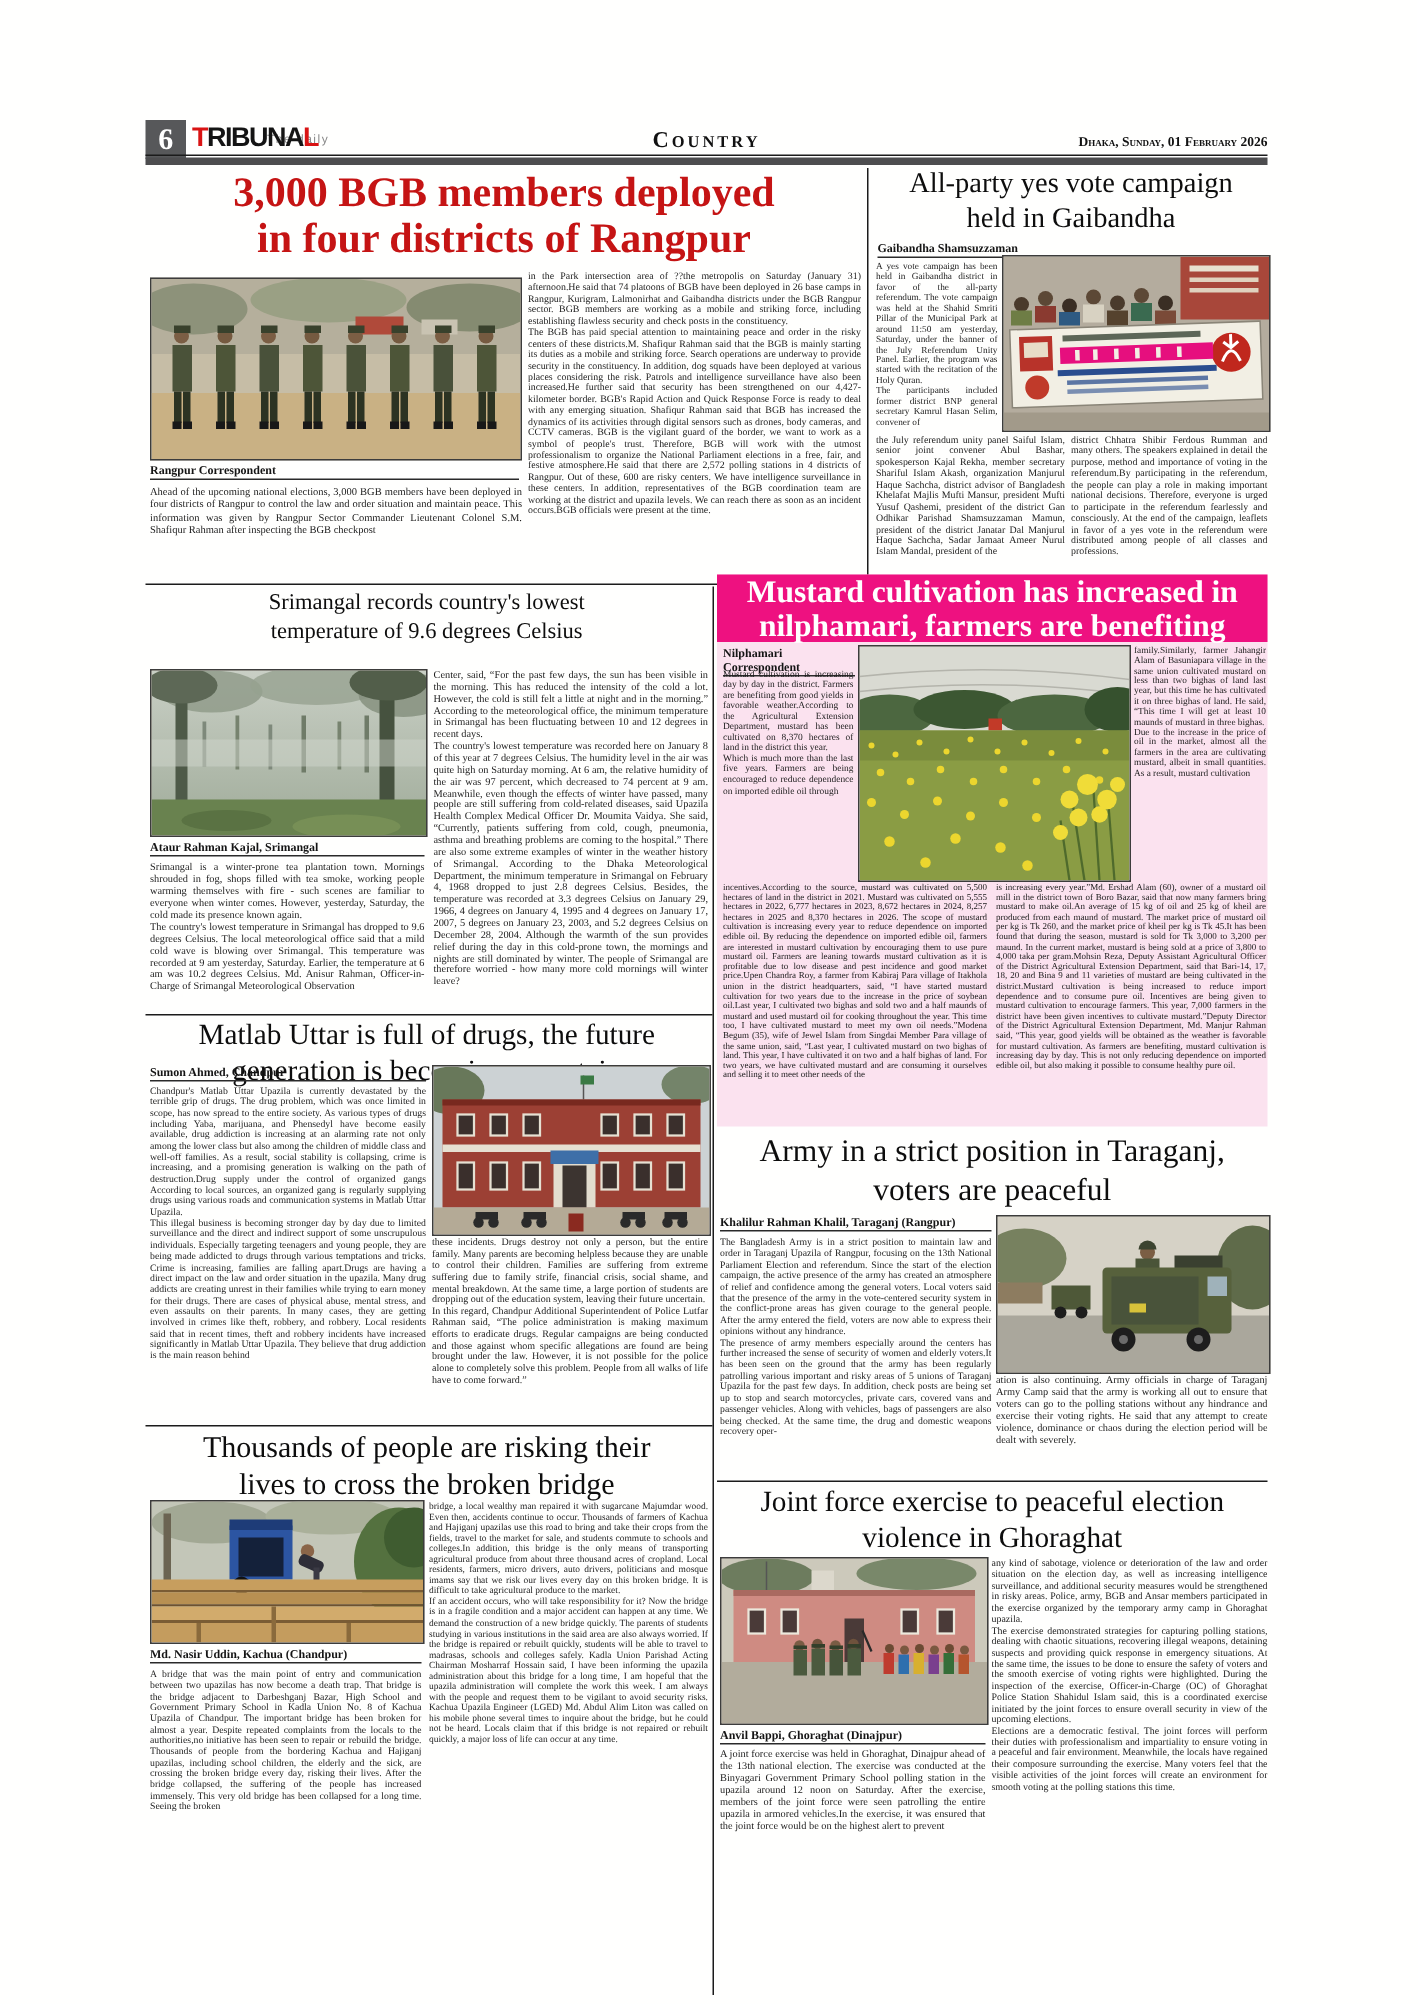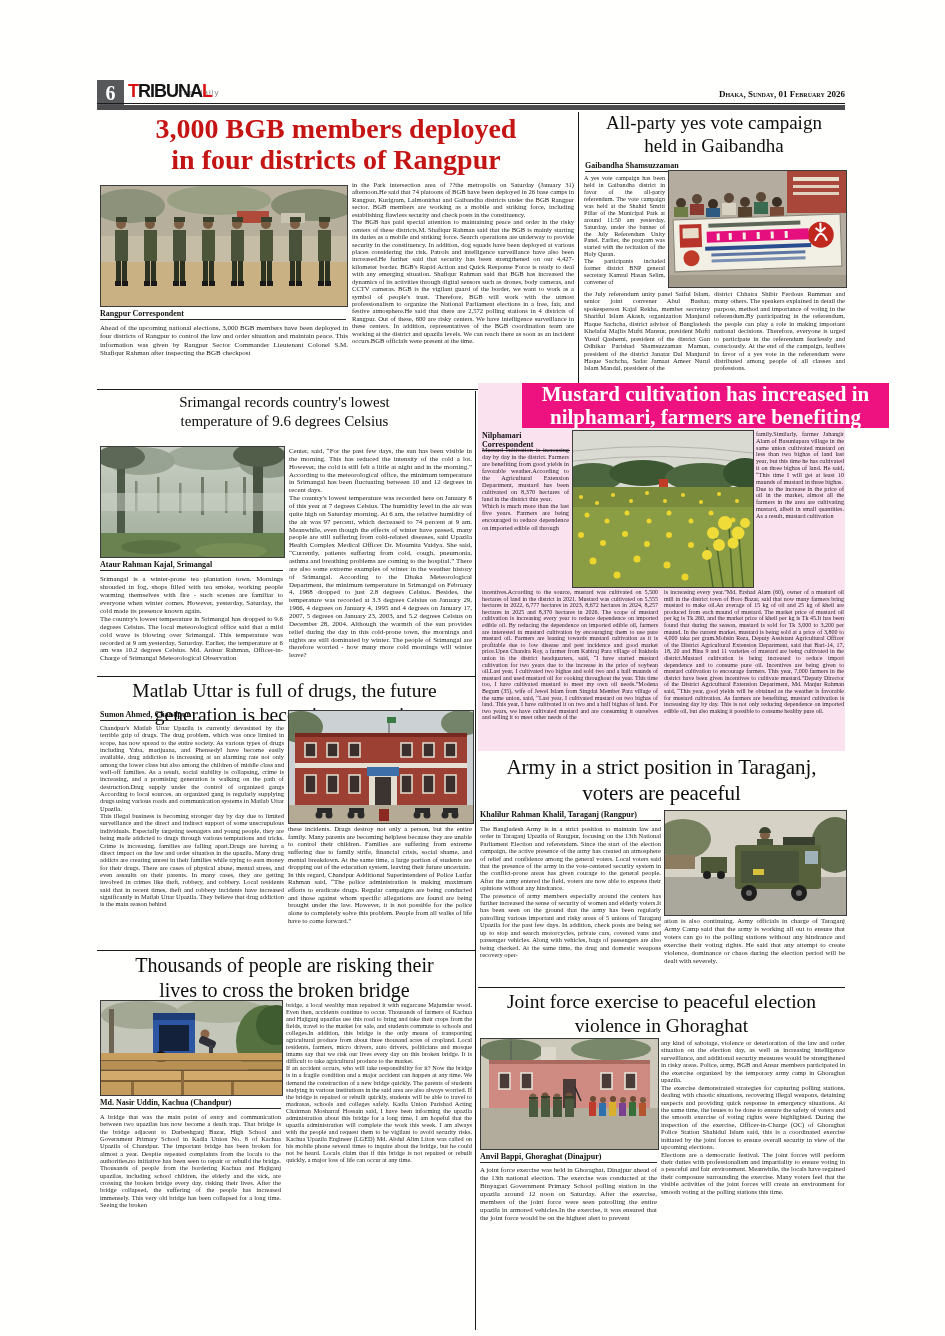--- a/index.html
+++ b/index.html
@@ -9,21 +9,21 @@
   .hl{font-weight:normal;text-align:center;white-space:pre-line;line-height:1.1;color:#0d0d0d;}
   .hl-red{font-weight:bold;color:#c51414;}
   .hl-banner{font-weight:bold;color:#ffffff;}
   .by{font-size:8px;font-weight:bold;color:#151515;border-bottom:1px solid #2a2a2a;padding-bottom:1px;}
   .t{text-align:justify;white-space:pre-line;overflow:hidden;color:#1c1c1c;}
   .photo{border:1px solid #3c3c3c;overflow:hidden;background:#cfcabd;}
   .photo svg{display:block;}
   .vrule{width:1px;background:#1b1b1b;}
   .hrule{height:1px;background:#1b1b1b;}
   .mustard-bg{background:#fbe2ef;}
-  .banner{background:#ee1180;display:flex;align-items:center;justify-content:center;margin-left:44px;}
+  .banner{background:#ee1180;display:flex;align-items:center;justify-content:center;}
   .pagenum{background:#57585a;color:#fff;display:flex;align-items:center;justify-content:center;
            font-size:20px;font-weight:bold;}
   .logo{font-family:"Liberation Sans","DejaVu Sans",sans-serif;font-weight:700;font-size:18px;
         letter-spacing:-1px;line-height:1;}
   .logo .red{color:#d91313;}
   .logo .blk{color:#141414;}
   .tagline{font-family:"Liberation Sans","DejaVu Sans",sans-serif;font-size:8px;color:#8a8a8a;letter-spacing:1px;}
   .section-title{font-variant:small-caps;font-weight:bold;font-size:15px;letter-spacing:2px;color:#111;}
   .issue-date{font-variant:small-caps;font-weight:bold;font-size:9px;color:#111;}
   .bar{background:#4d4d4f;}
@@ -31,20 +31,21 @@
 </head>
 <body>
 
 <div class="page">
 
   <div class="abs pagenum" style="left:97px;top:80px;width:27px;height:26px;">
       <span>6</span>
     </div>
   <div class="abs tagline" style="left:178px;top:56px;margin-top:32px;">The daily</div>
   <div class="abs logo" style="left:128px;top:82px;"><span class="red">T</span><span class="blk">RIBUNA</span><span class="red">L</span></div>
+  <div class="abs section-title" style="left:97px;top:86px;width:748px;text-align:center;">Country</div>
   <div class="abs issue-date" style="left:545px;top:89px;width:300px;text-align:right;">Dhaka, Sunday, 01 February 2026</div>
   <div class="abs hrule" style="left:97px;top:103px;width:748px;"></div>
   <div class="abs bar" style="left:97px;top:105px;width:748px;height:5px;"></div>
 
   <div class="abs hl hl-red" style="left:100px;top:113px;width:472px;font-size:28px;line-height:1.12;">3,000 BGB members deployed
 in four districts of Rangpur</div>
   <div class="abs photo" style="left:100px;top:185px;width:246px;height:120px;">
     <svg width="246" height="120" viewBox="0 0 246 120">
       <rect width="246" height="120" fill="#c6bda6"></rect>
       <rect width="246" height="50" fill="#b5af9c"></rect>

